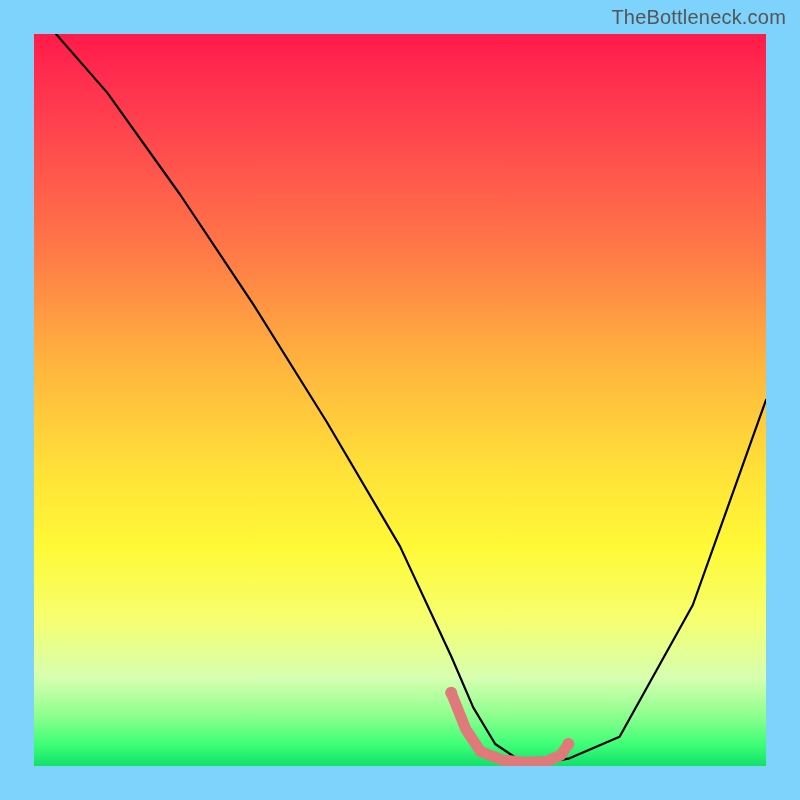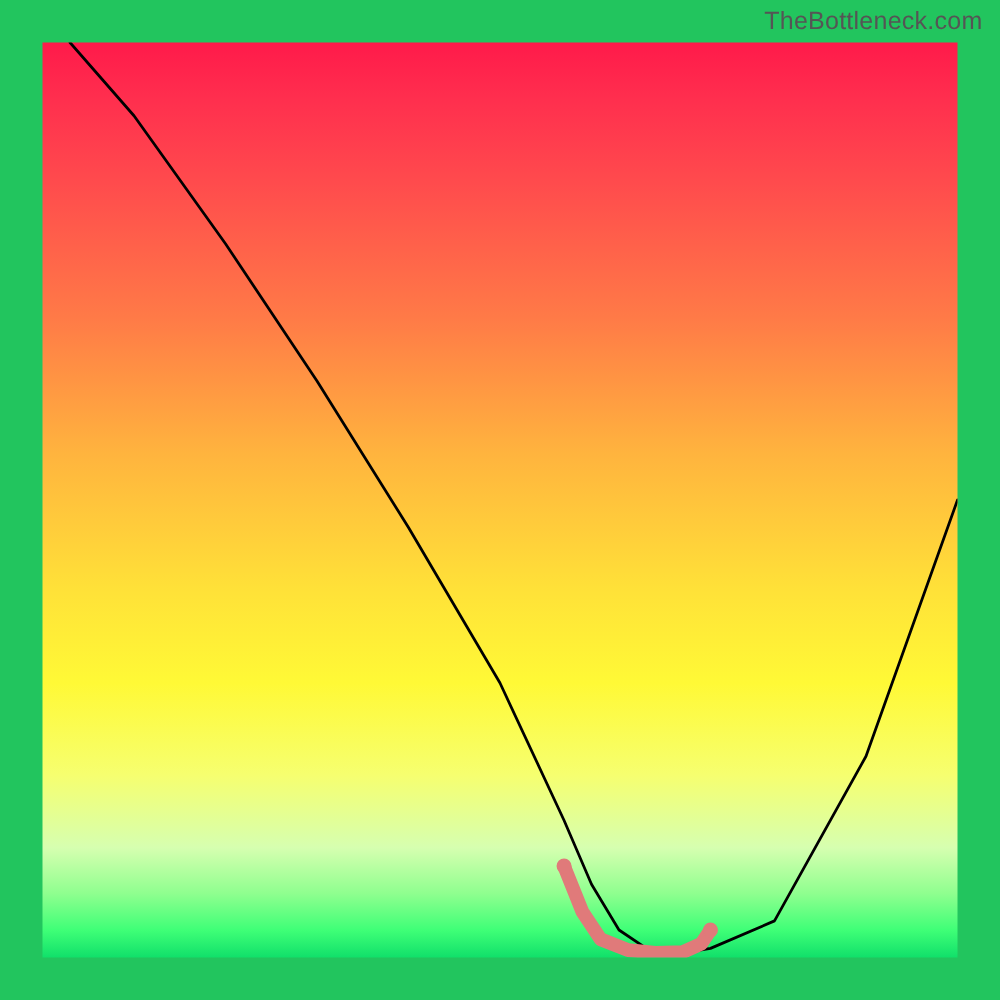--- a/index.html
+++ b/index.html
@@ -8,21 +8,21 @@
     background: #000;
     width: 800px;
     height: 800px;
     overflow: hidden;
     font-family: Arial, Helvetica, sans-serif;
   }
   .frame {
     position: relative;
     width: 800px;
     height: 800px;
-    background: #22c55e;
+    background: #7dd3fc;
   }
   .watermark {
     position: absolute;
     top: 6px;
     right: 14px;
     color: #555;
     font-size: 20px;
     font-weight: 500;
     letter-spacing: 0.2px;
     z-index: 5;

